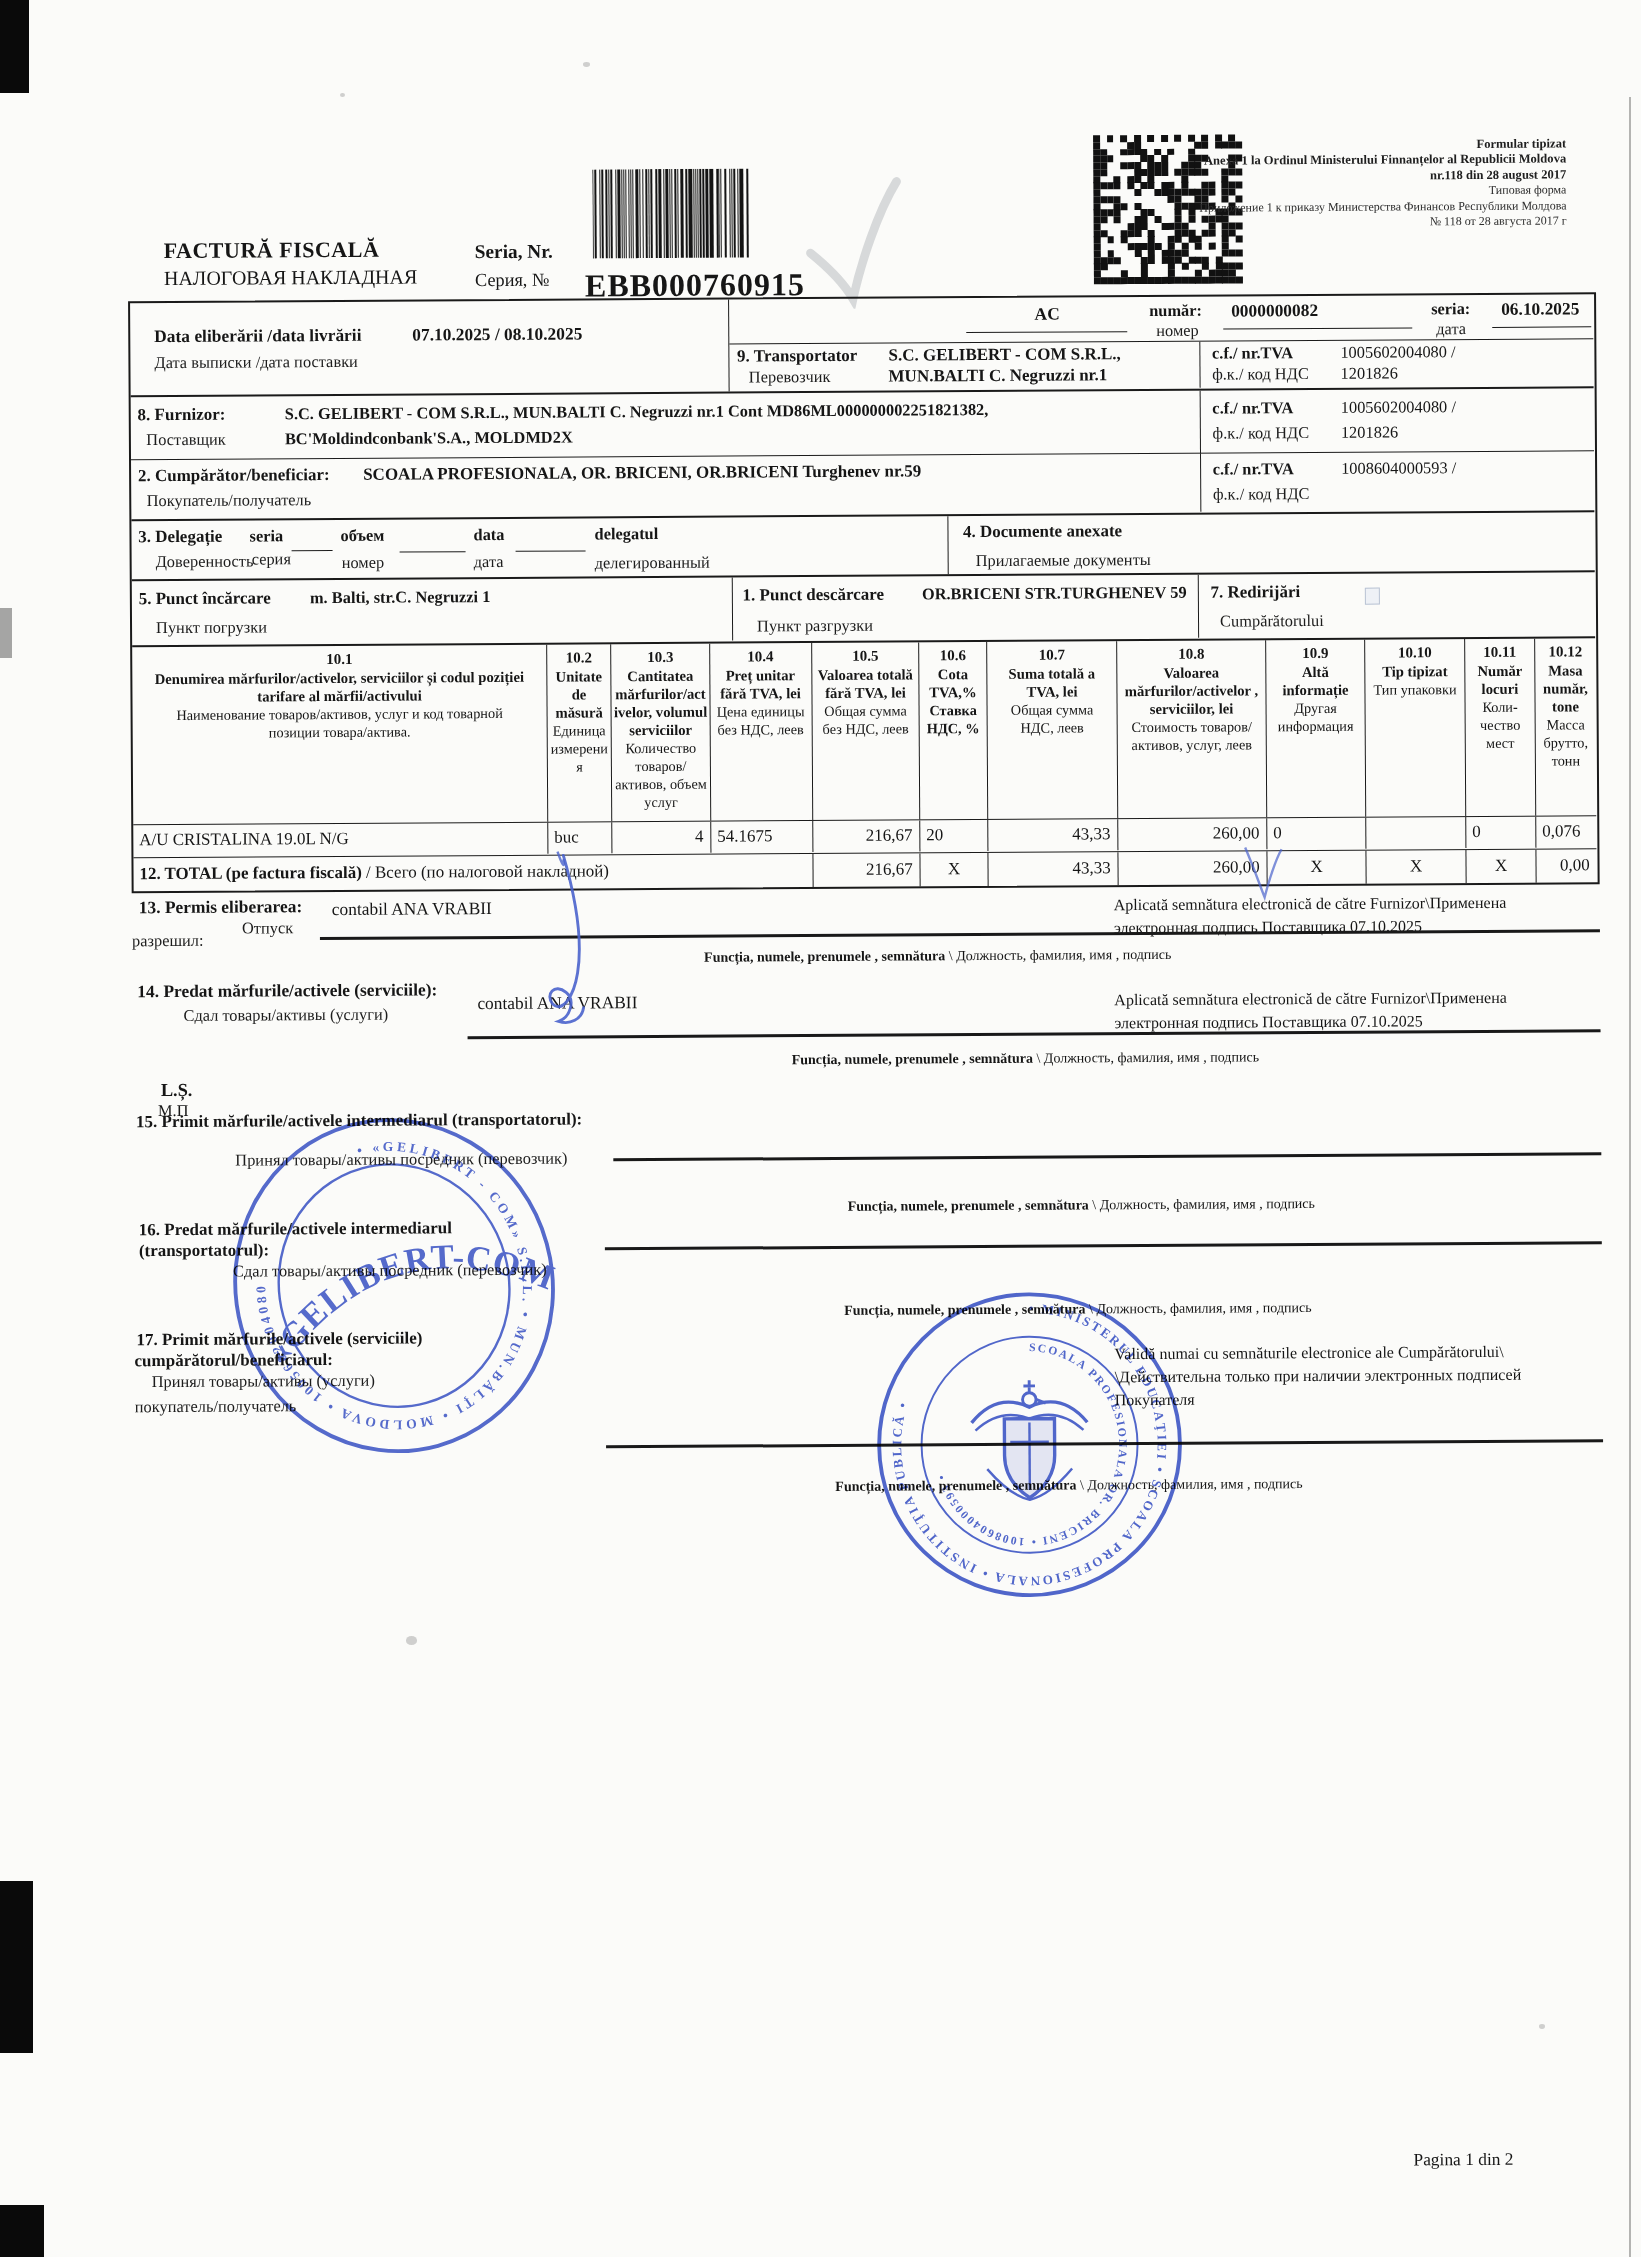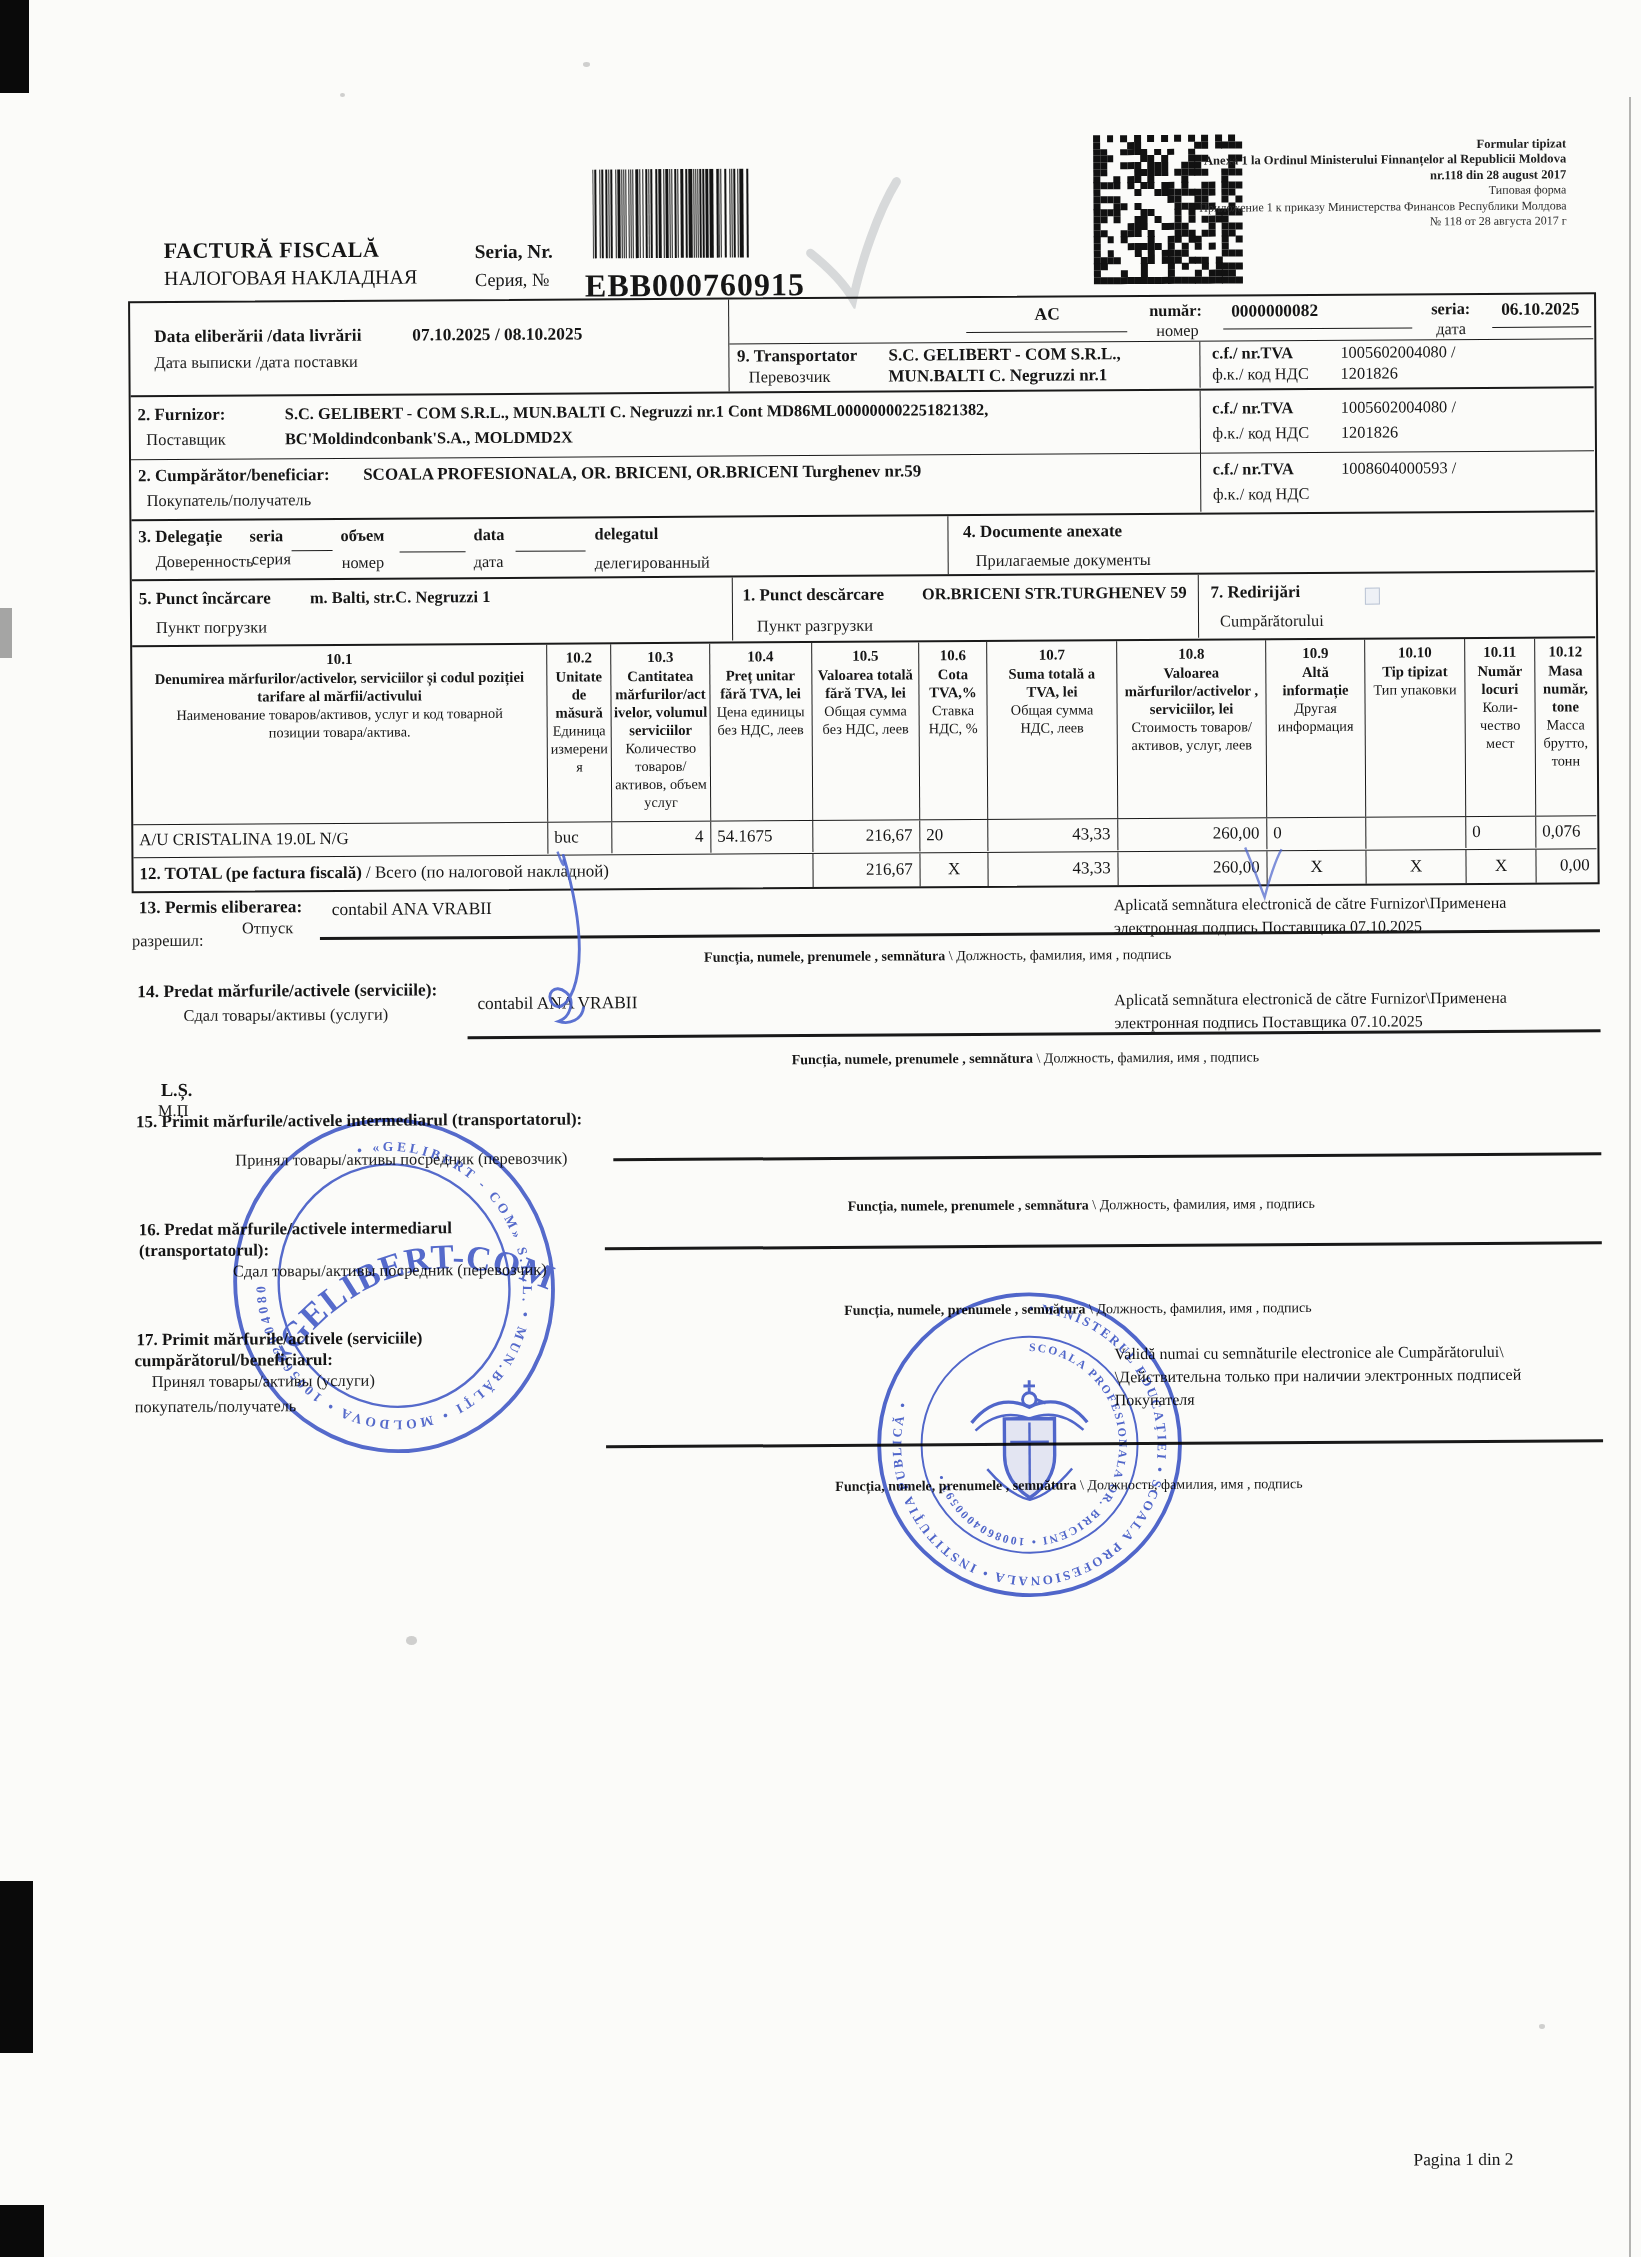--- a/index.html
+++ b/index.html
@@ -417,21 +417,21 @@
         <span class="abs val" style="left:159px;top:23px;">MUN.BALTI C. Negruzzi nr.1</span>
         <div class="cell bl" style="left:470px;top:0;width:394px;height:46px;">
           <span class="abs b" style="left:11.6px;top:1.9px;font-size:16.4px;">c.f./ nr.TVA</span>
           <span class="abs" style="left:140px;top:1.9px;font-size:16.4px;">1005602004080 /</span>
           <span class="abs ru" style="left:11.6px;top:23px;">ф.к./ код НДС</span>
           <span class="abs" style="left:140px;top:23px;font-size:16.4px;">1201826</span>
         </div>
       </div>
 
       <div class="cell bt3" style="left:0;top:92px;width:1463px;height:65px;">
-        <span class="abs lbl" style="left:6.8px;top:7.7px;">2. Furnizor:</span>
+        <span class="abs lbl" style="left:6.8px;top:7.7px;">8. Furnizor:</span>
         <span class="abs ru" style="left:15.4px;top:33px;">Поставщик</span>
         <span class="abs val" style="left:154px;top:7.7px;font-size:16.4px;">S.C. GELIBERT - COM S.R.L., MUN.BALTI C. Negruzzi nr.1 Cont MD86ML000000002251821382,</span>
         <span class="abs val" style="left:154px;top:33px;font-size:16.4px;">BC'Moldindconbank'S.A., MOLDMD2X</span>
         <div class="cell bl" style="left:1069px;top:0;width:394px;height:63px;">
           <span class="abs b" style="left:11.6px;top:7.7px;font-size:16.4px;">c.f./ nr.TVA</span>
           <span class="abs" style="left:140px;top:7.7px;font-size:16.4px;">1005602004080 /</span>
           <span class="abs ru" style="left:11.6px;top:33px;">ф.к./ код НДС</span>
           <span class="abs" style="left:140px;top:33px;font-size:16.4px;">1201826</span>
         </div>
       </div>
@@ -509,21 +509,21 @@
             <span class="hru" style="width:96%;">Цена единицы без НДС, леев</span>
           </div>
           <div class="cell bl hc" style="left:679px;top:0;width:107px;height:177px;">
             <span class="num">10.5</span>
             <span class="hro" style="width:96%;">Valoarea totală fără TVA, lei</span>
             <span class="hru" style="width:96%;">Общая сумма без НДС, леев</span>
           </div>
           <div class="cell bl hc" style="left:786px;top:0;width:68px;height:177px;">
             <span class="num">10.6</span>
             <span class="hro" style="width:96%;">Cota TVA,%</span>
-            <span class="hru" style="width:96%;">Ставка НДС, %</span>
+            <span class="hru" style="width:96%;font-weight:bold;">Ставка НДС, %</span>
           </div>
           <div class="cell bl hc" style="left:854px;top:0;width:130px;height:177px;">
             <span class="num">10.7</span>
             <span class="hro" style="width:92%;">Suma totală a TVA, lei</span>
             <span class="hru" style="width:92%;">Общая сумма НДС, леев</span>
           </div>
           <div class="cell bl hc" style="left:984px;top:0;width:149px;height:177px;">
             <span class="num">10.8</span>
             <span class="hro" style="width:96%;">Valoarea mărfurilor/activelor , serviciilor, lei</span>
             <span class="hru" style="width:90%;">Стоимость товаров/активов, услуг, леев</span>

